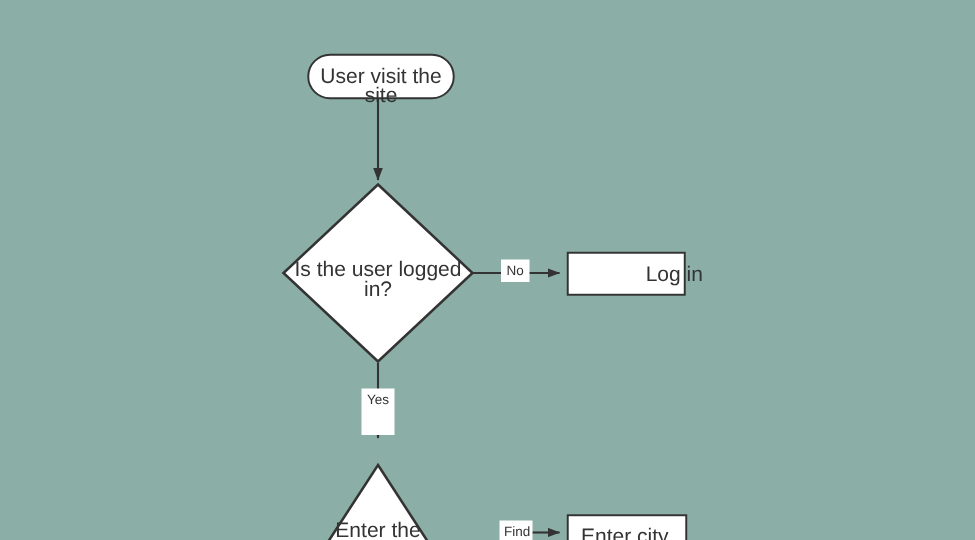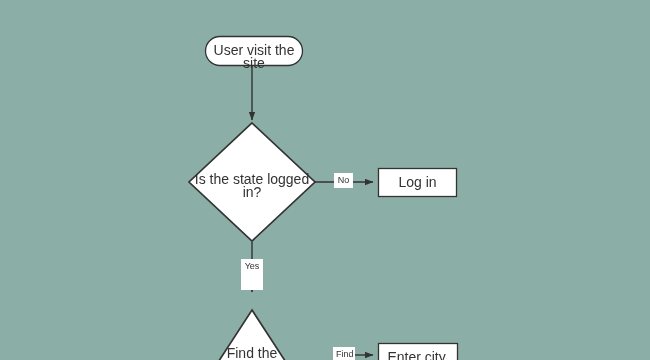--- a/index.html
+++ b/index.html
@@ -67,26 +67,26 @@
 
   <rect x="378.5" y="168.5" width="78" height="28" fill="#ffffff" stroke="#333333" stroke-width="1.3"></rect>
 
   <polygon points="252,310 330,430 252,550 174,430" fill="#ffffff" stroke="#333333" stroke-width="1.7"></polygon>
 
   <rect x="378.5" y="343.5" width="79" height="29" fill="#ffffff" stroke="#333333" stroke-width="1.3"></rect>
 </svg>
 
 <div class="node-text" style="left:205px; top:44px; width:98px;">User visit the site</div>
 
-<div class="node-text" style="left:192px; top:173px; width:120px;">Is the state logged
+<div class="node-text" style="left:192px; top:173px; width:120px;">Is the user logged
 in?</div>
 
-<div class="node-text" style="left:378px; top:176px; width:79px;">Log in</div>
+<div class="node-text" style="left:378px; top:176px; width:79px;padding-left:32px;">Log in</div>
 
-<div class="node-text" style="left:192px; top:347px; width:120px;">Find the</div>
+<div class="node-text" style="left:192px; top:347px; width:120px;">Enter the</div>
 
 <div class="node-text" style="left:378px; top:351px; width:80px;">Enter city, state</div>
 
 <div class="edge-label" style="left:334px; top:173px; width:19px; height:15px;">No</div>
 
 <div class="edge-label" style="left:241px; top:259px; width:22px; height:31px;">Yes</div>
 
 <div class="edge-label" style="left:333px; top:347px; width:22px; height:16px;">Find</div>
 
 </body></html>

